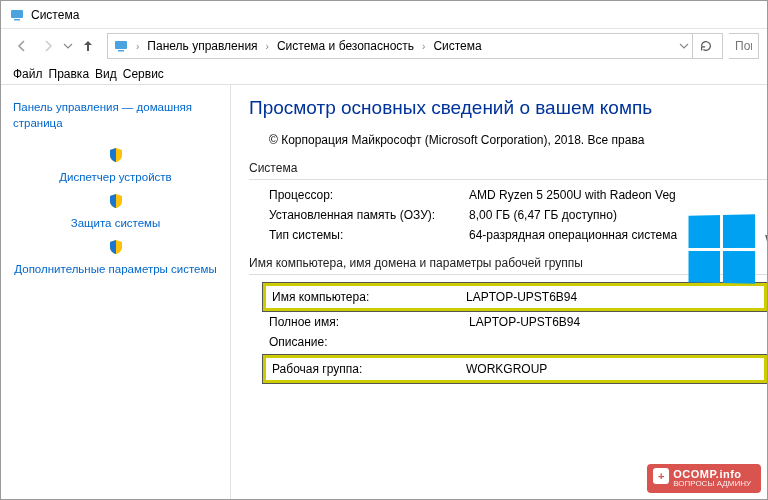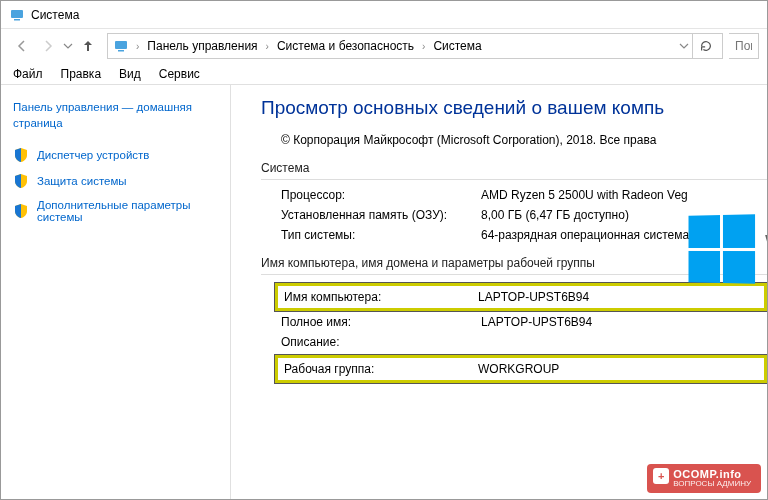--- a/index.html
+++ b/index.html
@@ -64,47 +64,47 @@
     width: 30px; height: 26px; border: 1px solid #ccc; border-left: none;
     display: flex; align-items: center; padding: 0 6px; color: #888;
   }
   .searchwrap input { border: none; outline: none; width: 100%; font-size: 12px; }
   
   .menubar {
     height: 22px;
     display: flex;
     align-items: center;
     padding: 0 10px;
-    gap: 14px;
+    gap: 2px;
     border-bottom: 1px solid #e0e0e0;
     font-size: 12px;
   }
   .menuitem { padding: 2px 2px; }
   
   .body {
     display: flex;
     height: calc(100% - 28px - 34px - 22px);
-    gap: 12px;
   }
   .sidebar {
     width: 230px;
     border-right: 1px solid #e0e0e0;
     padding: 14px 12px;
   }
   .sidebar .homelink {
     color: #0066cc;
     font-size: 11.5px;
     line-height: 1.4;
     margin-bottom: 16px;
   }
   .sidelink {
     display: flex;
     align-items: center;
     gap: 8px;
     margin-bottom: 10px;
+    flex-direction: column;
   }
   .sidelink a { color: #0066cc; font-size: 11.5px; text-decoration: none; }
   .shield {
     width: 16px; height: 16px; flex-shrink: 0;
   }
   
   .content {
     flex: 1;
     padding: 12px 0 0 18px;
     font-size: 12px;

